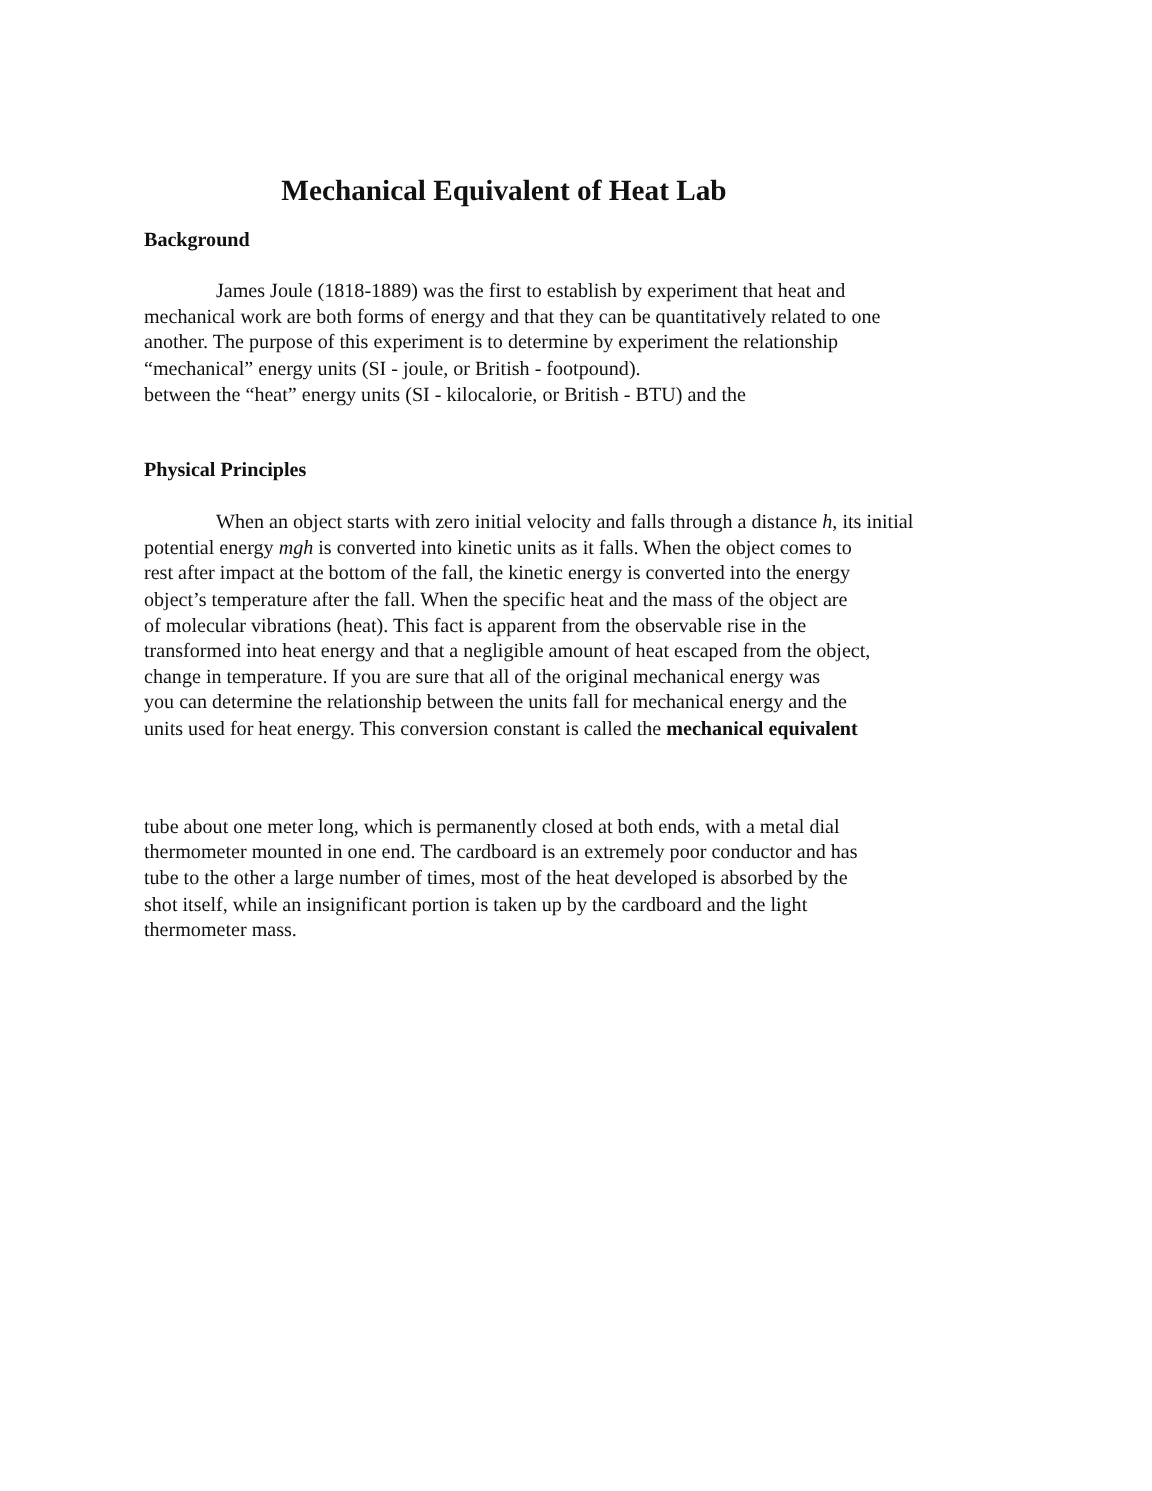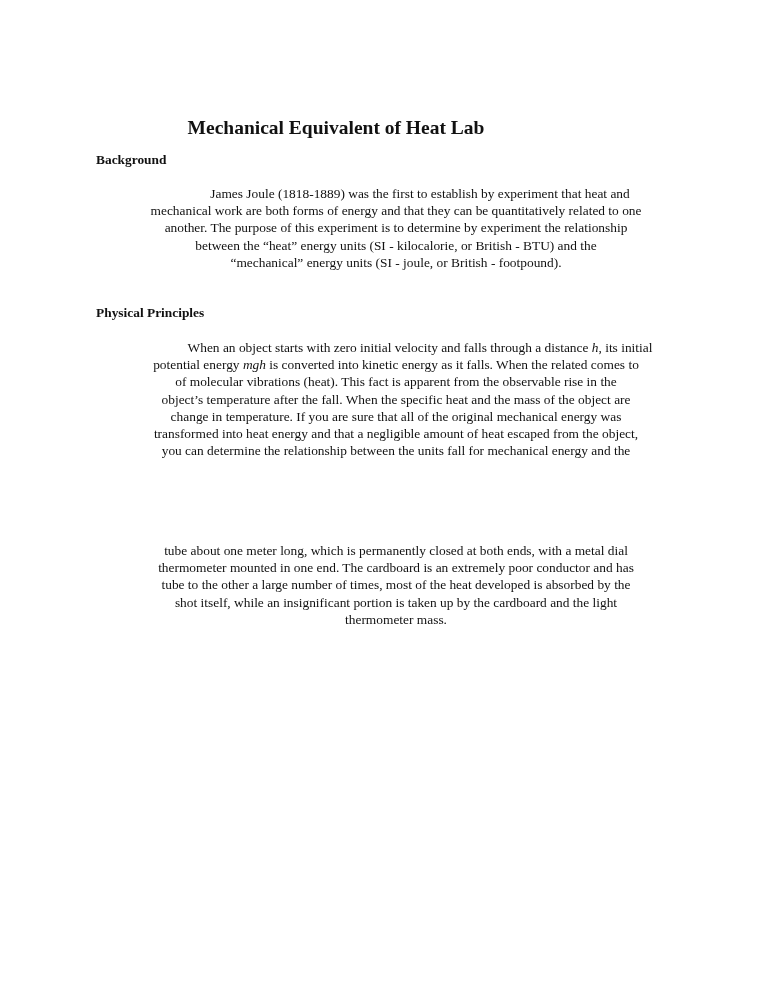--- a/index.html
+++ b/index.html
@@ -46,55 +46,56 @@
       position: absolute;
       left: 96px;
       width: 600px;
       font-size: 13.4px;
       line-height: 17.2px;
       margin: 0;
     }
     .line {
       display: block;
       white-space: nowrap;
-      text-align: center;
     }
     .indent {
       padding-left: 48px;
     }
     i { font-style: italic; }
     b { font-weight: bold; }
   </style>
 </head>
 <body>
 
 <div class="page">
 
   <h1 class="title">Mechanical Equivalent of Heat Lab</h1>
 
   <h2 class="heading" style="top:151px;">Background</h2>
 
   <p class="para" style="top:185px;">
     <span class="line indent">James Joule (1818-1889) was the first to establish by experiment that heat and</span>
     <span class="line">mechanical work are both forms of energy and that they can be quantitatively related to one</span>
     <span class="line">another. The purpose of this experiment is to determine by experiment the relationship</span>
+    <span class="line">“mechanical” energy units (SI - joule, or British - footpound).</span>
     <span class="line">between the “heat” energy units (SI - kilocalorie, or British - BTU) and the</span>
-    <span class="line">“mechanical” energy units (SI - joule, or British - footpound).</span>
   </p>
 
   <h2 class="heading" style="top:304px;font-family:Liberation Serif, serif;">Physical Principles</h2>
 
   <p class="para" style="top:339px;">
     <span class="line indent"><span>When an object starts with zero initial velocity and falls through a distance </span><i>h</i><span>, its initial</span></span>
-    <span class="line"><span>potential energy </span><i>mgh</i><span> is converted into kinetic energy as it falls. When the related comes to</span></span>
+    <span class="line"><span>potential energy </span><i>mgh</i><span> is converted into kinetic units as it falls. When the object comes to</span></span>
+    <span class="line">rest after impact at the bottom of the fall, the kinetic energy is converted into the energy</span>
+    <span class="line">object’s temperature after the fall. When the specific heat and the mass of the object are</span>
     <span class="line">of molecular vibrations (heat). This fact is apparent from the observable rise in the</span>
-    <span class="line">object’s temperature after the fall. When the specific heat and the mass of the object are</span>
+    <span class="line">transformed into heat energy and that a negligible amount of heat escaped from the object,</span>
     <span class="line">change in temperature. If you are sure that all of the original mechanical energy was</span>
-    <span class="line">transformed into heat energy and that a negligible amount of heat escaped from the object,</span>
     <span class="line">you can determine the relationship between the units fall for mechanical energy and the</span>
+    <span class="line"><span>units used for heat energy. This conversion constant is called the </span><b>mechanical equivalent</b></span>
   </p>
 
   <p class="para" style="top:542px;">
     <span class="line">tube about one meter long, which is permanently closed at both ends, with a metal dial</span>
     <span class="line">thermometer mounted in one end. The cardboard is an extremely poor conductor and has</span>
     <span class="line">tube to the other a large number of times, most of the heat developed is absorbed by the</span>
     <span class="line">shot itself, while an insignificant portion is taken up by the cardboard and the light</span>
     <span class="line">thermometer mass.</span>
   </p>
 

